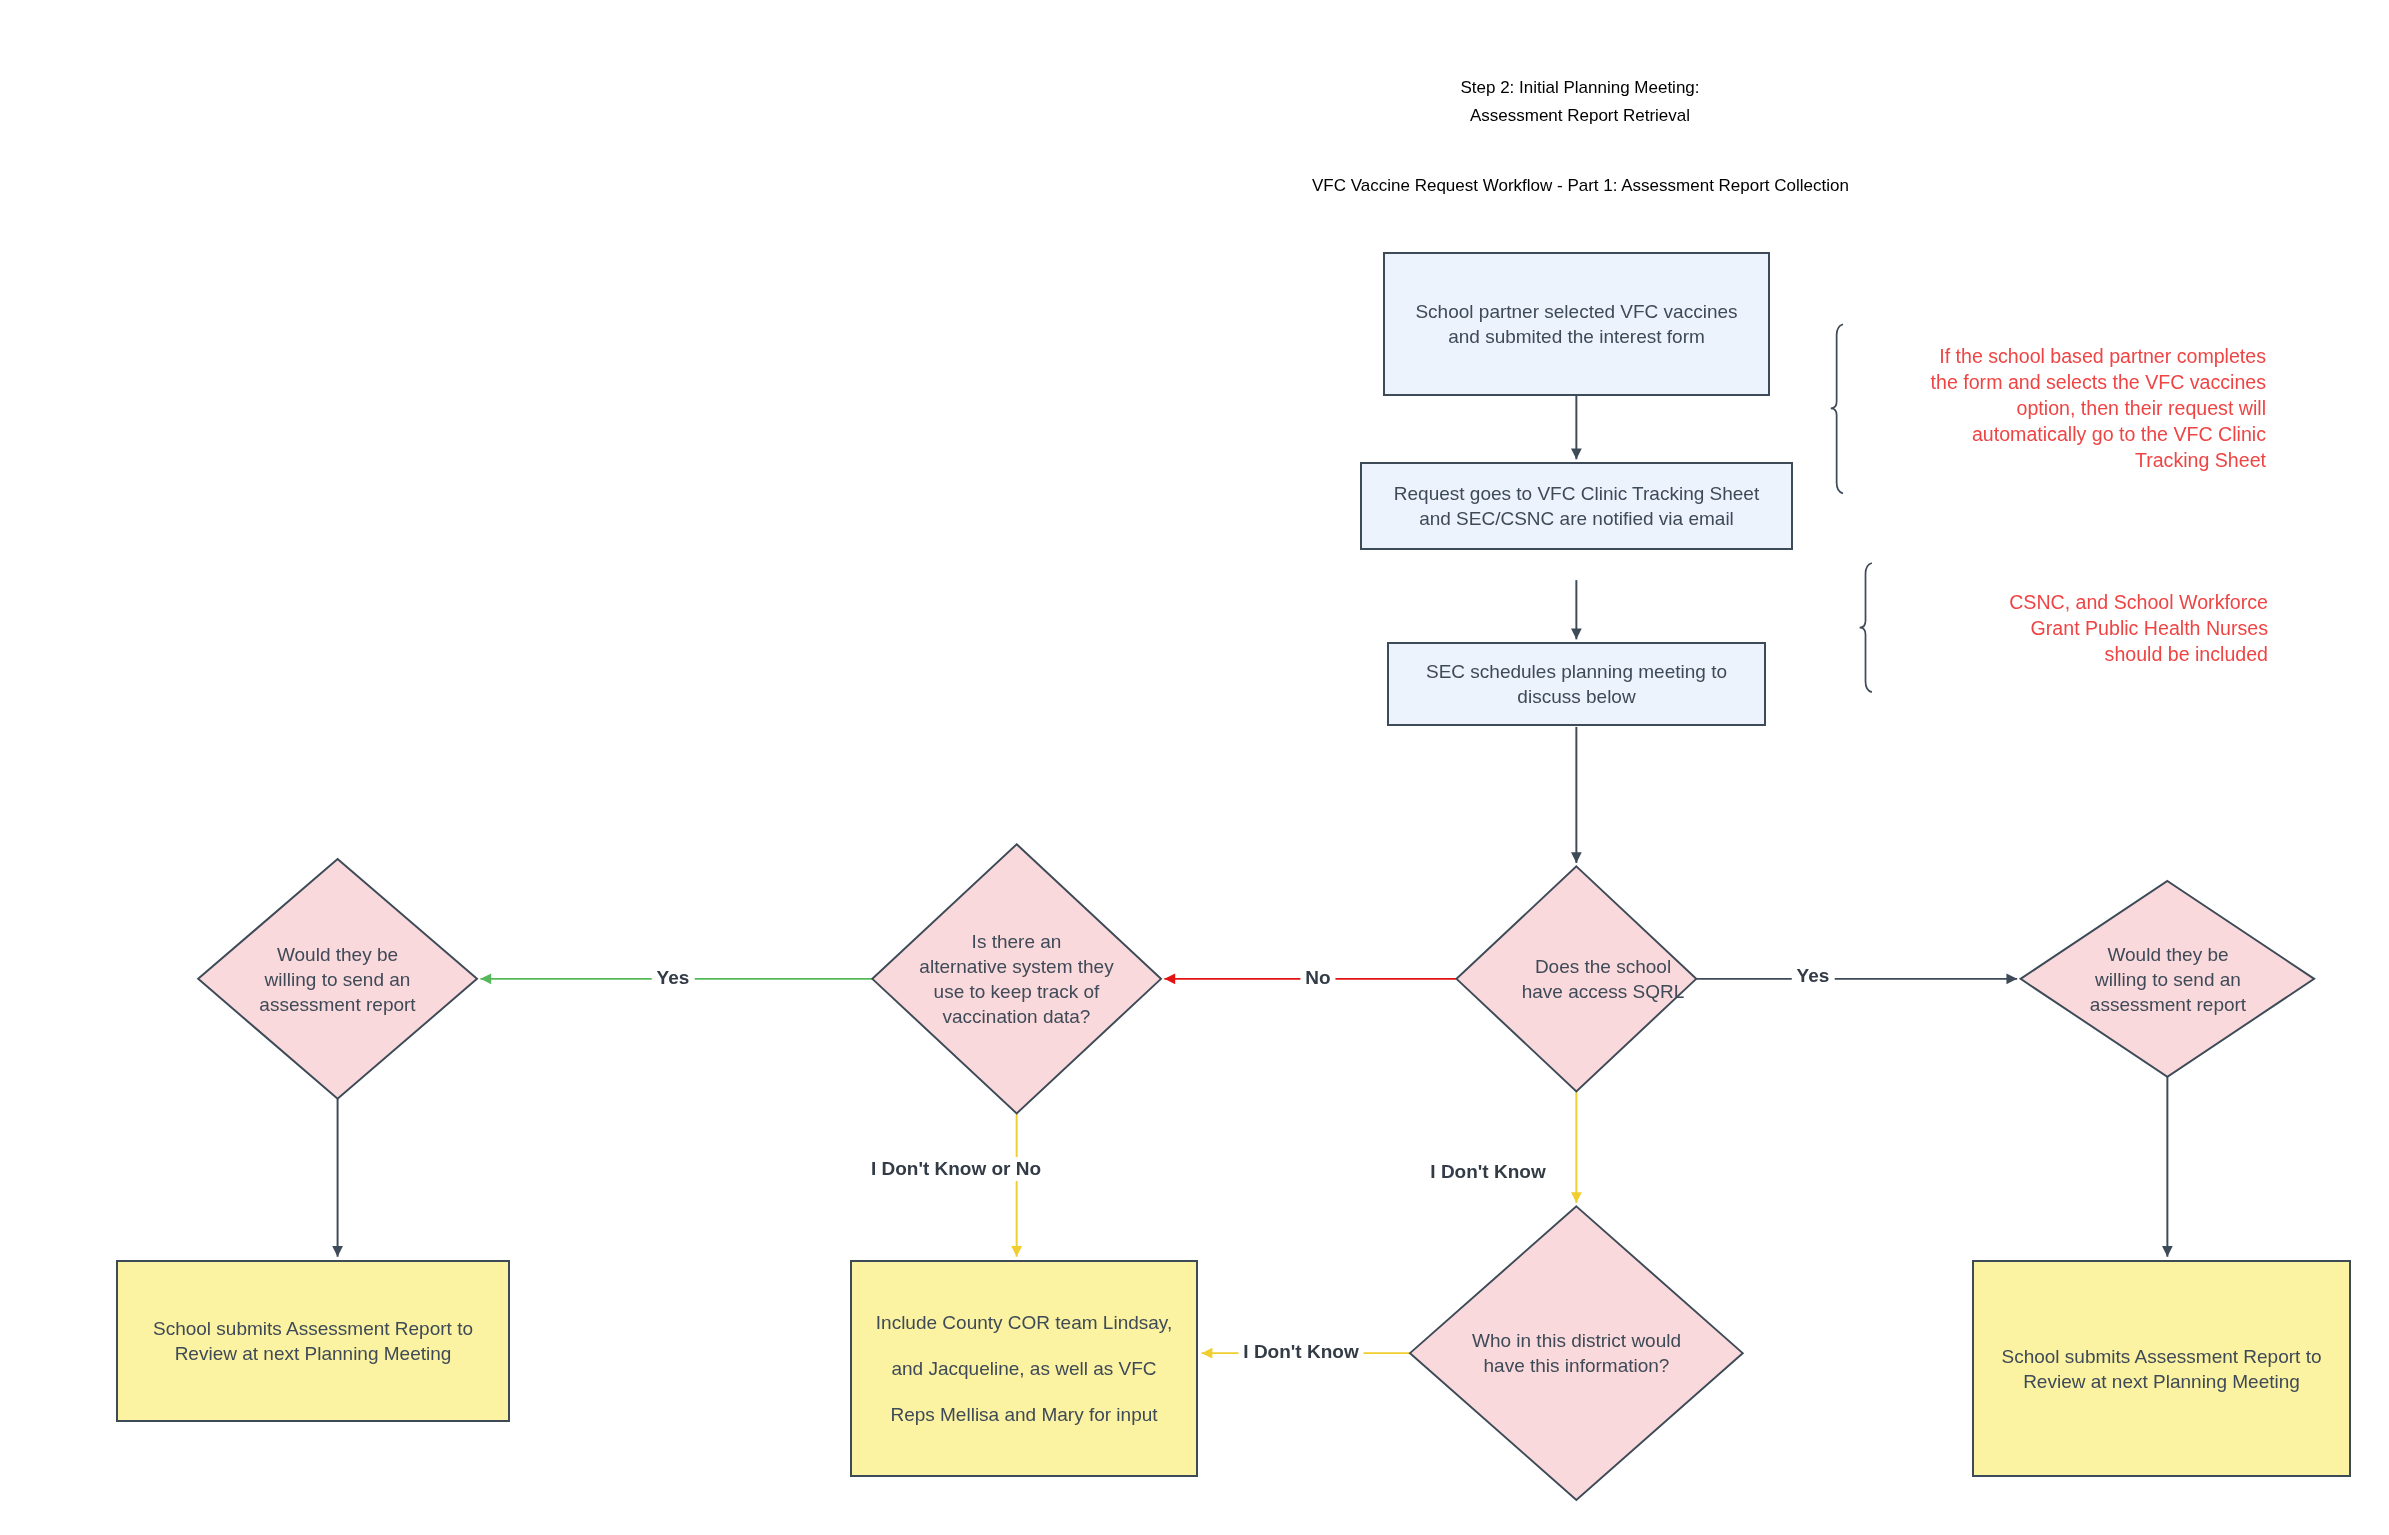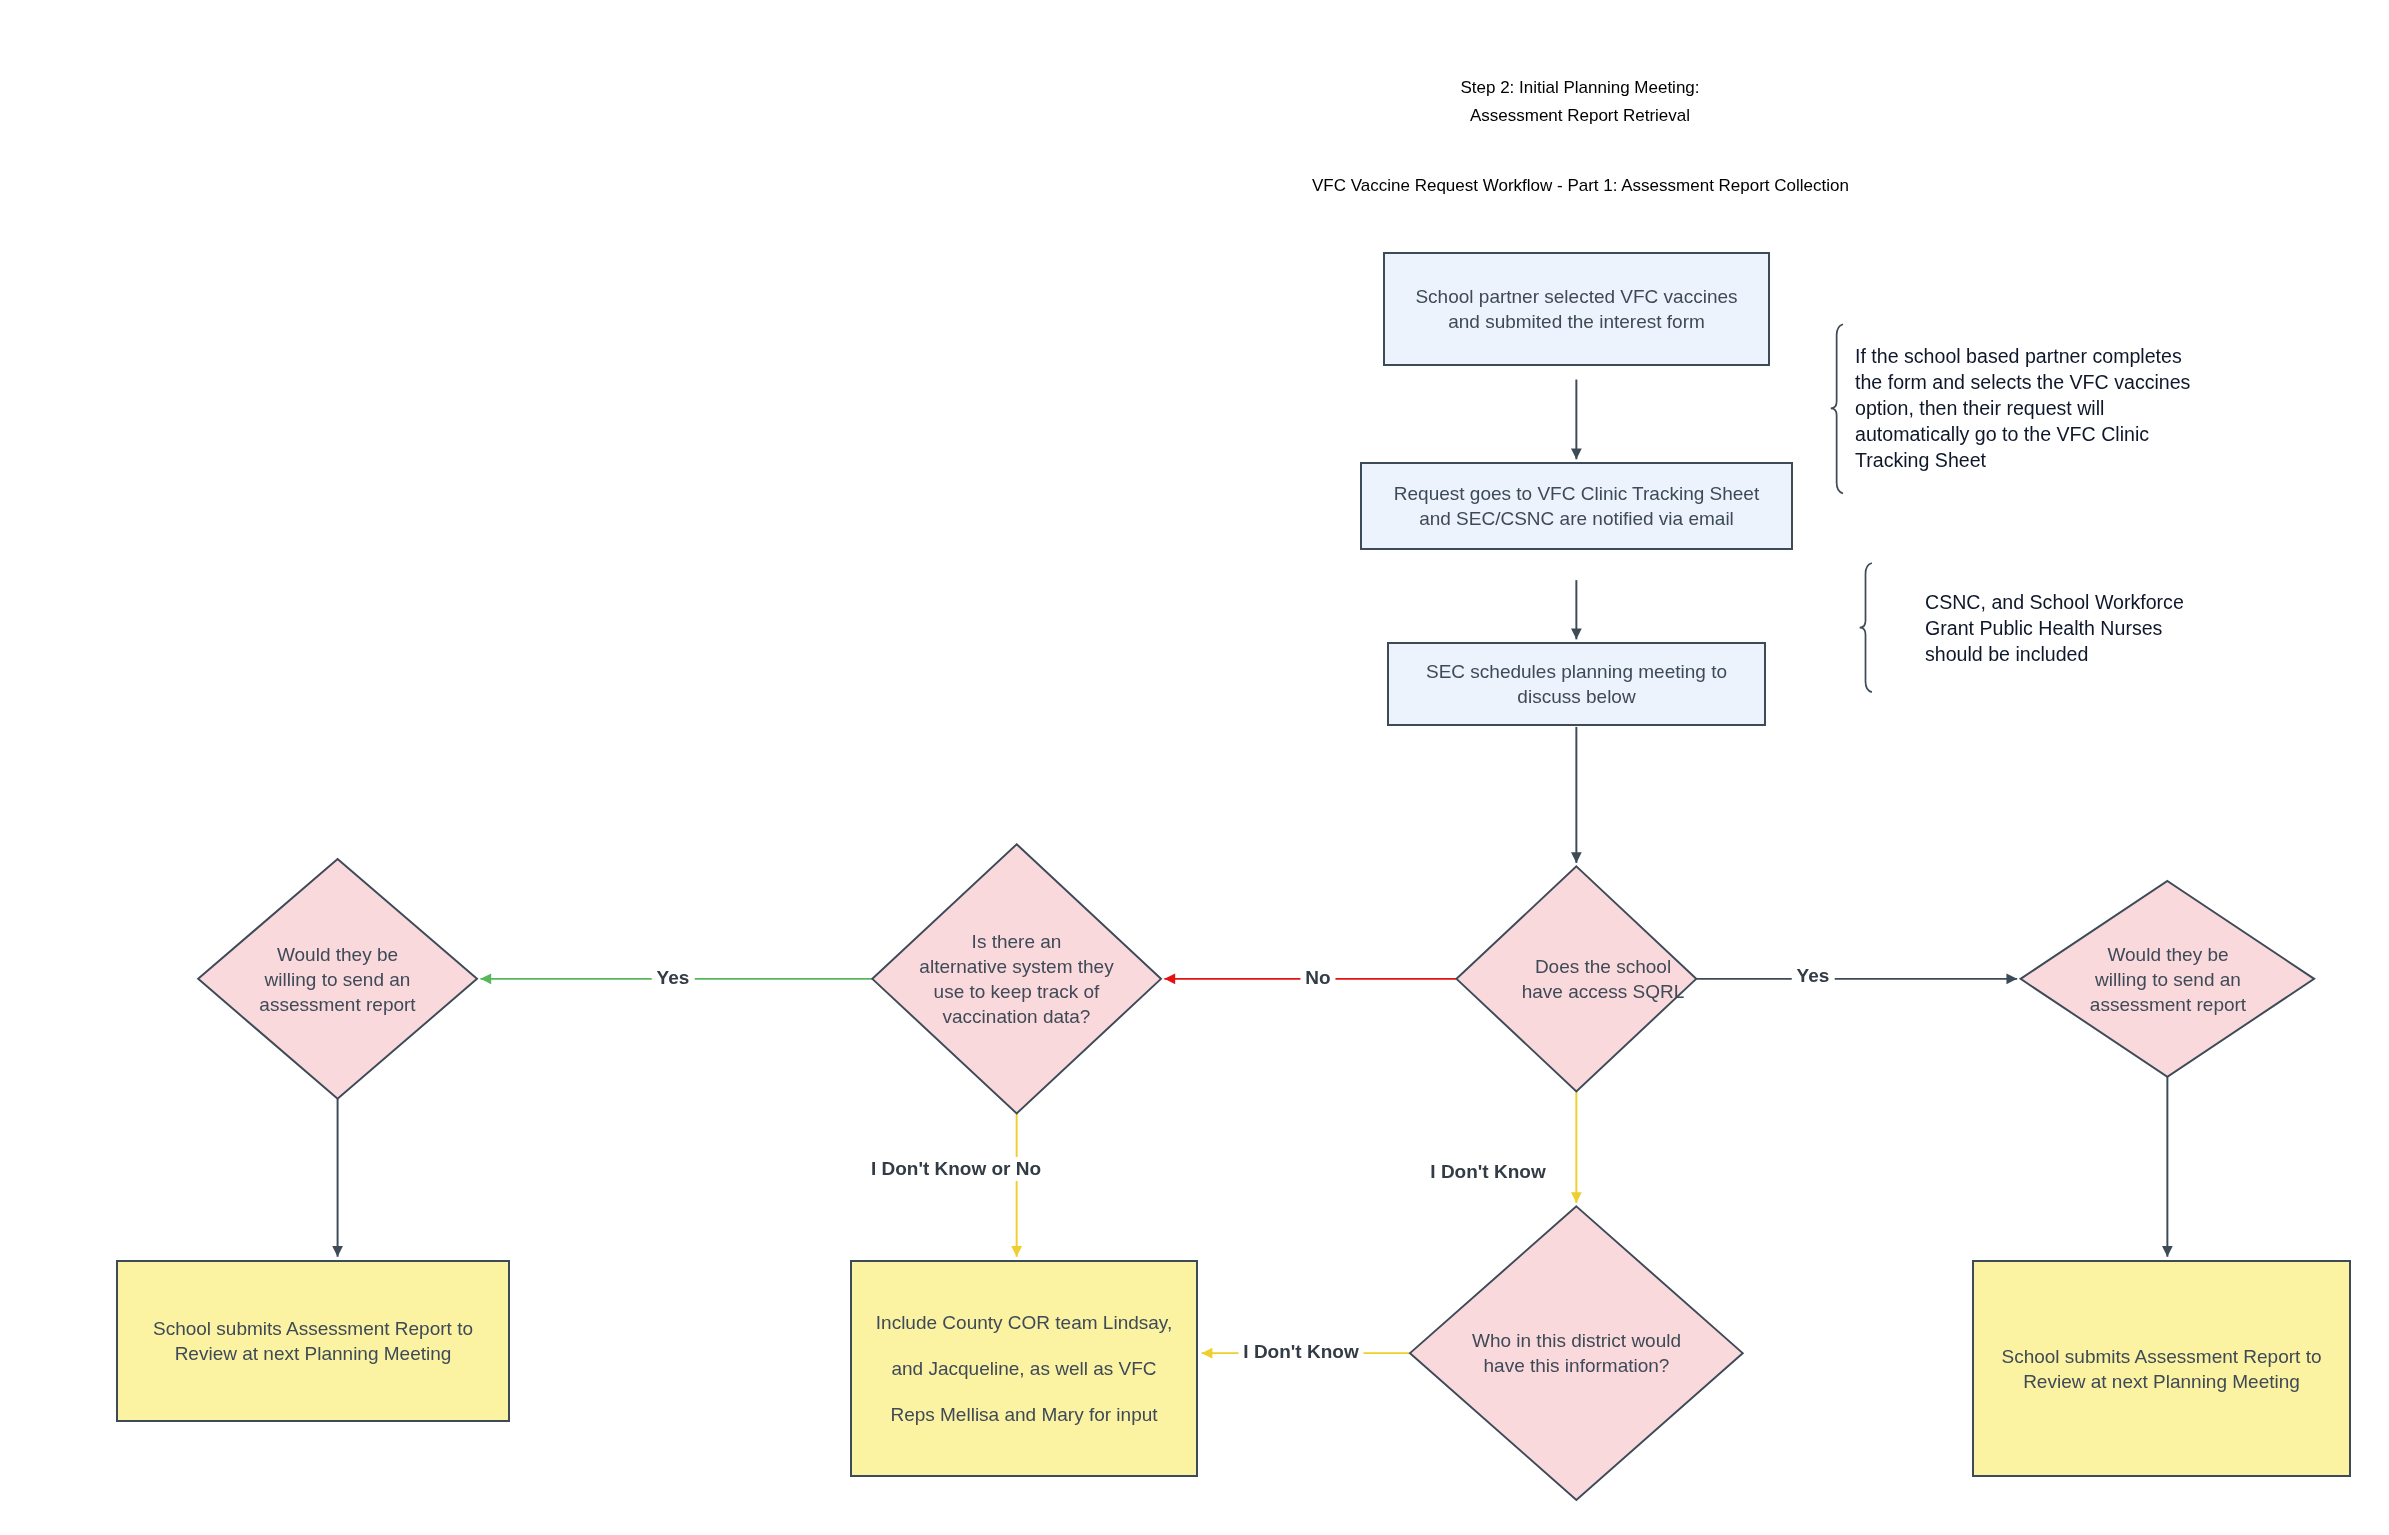--- a/index.html
+++ b/index.html
@@ -60,22 +60,22 @@
     color: #333C46;
     background: #ffffff;
     padding: 1px 4.9px;
     white-space: nowrap;
     z-index: 3;
   }
   .note {
     position: absolute;
     font-size: 19.6px;
     line-height: 26px;
-    color: #0f172a;
-    text-align: left;
+    color: #ef4444;
+    text-align: right;
     z-index: 2;
   }
 </style>
 </head>
 <body>
 
 <div class="canvas">
 
   <svg class="overlay" width="2389" height="1536" viewBox="0 0 4883 3138">
     <defs>
@@ -116,21 +116,21 @@
     <path class="brace" d="M 3767,662 Q 3754,666 3754,684 L 3754,820 Q 3754,834 3742,834 Q 3754,834 3754,848 L 3754,986 Q 3754,1004 3767,1008"></path>
     <path class="brace" d="M 3826,1150 Q 3813,1154 3813,1172 L 3813,1268 Q 3813,1282 3801,1282 Q 3813,1282 3813,1296 L 3813,1392 Q 3813,1410 3826,1414"></path>
   </svg>
 
   <div class="titleblock" style="left:1218px; top:74px; width:724px;">
     <div>Step 2: Initial Planning Meeting:</div>
     <div>Assessment Report Retrieval</div>
   </div>
   <div class="titleblock" style="left:1184px; top:172px; width:793px;">VFC Vaccine Request Workflow - Part 1: Assessment Report Collection</div>
 
-  <div class="node process" style="left:1383px; top:252px; width:387px; height:114px;">
+  <div class="node process" style="left:1383px; top:252px; width:387px; height:144px;">
     <div>School partner selected VFC vaccines</div>
     <div>and submited the interest form</div>
   </div>
   <div class="node process" style="left:1360px; top:462px; width:433px; height:88px;text-align:right;">
     <div>Request goes to VFC Clinic Tracking Sheet</div>
     <div>and SEC/CSNC are notified via email</div>
   </div>
   <div class="node process" style="left:1387px; top:642px; width:379px; height:84px;">
     <div>SEC schedules planning meeting to</div>
     <div>discuss below</div>

